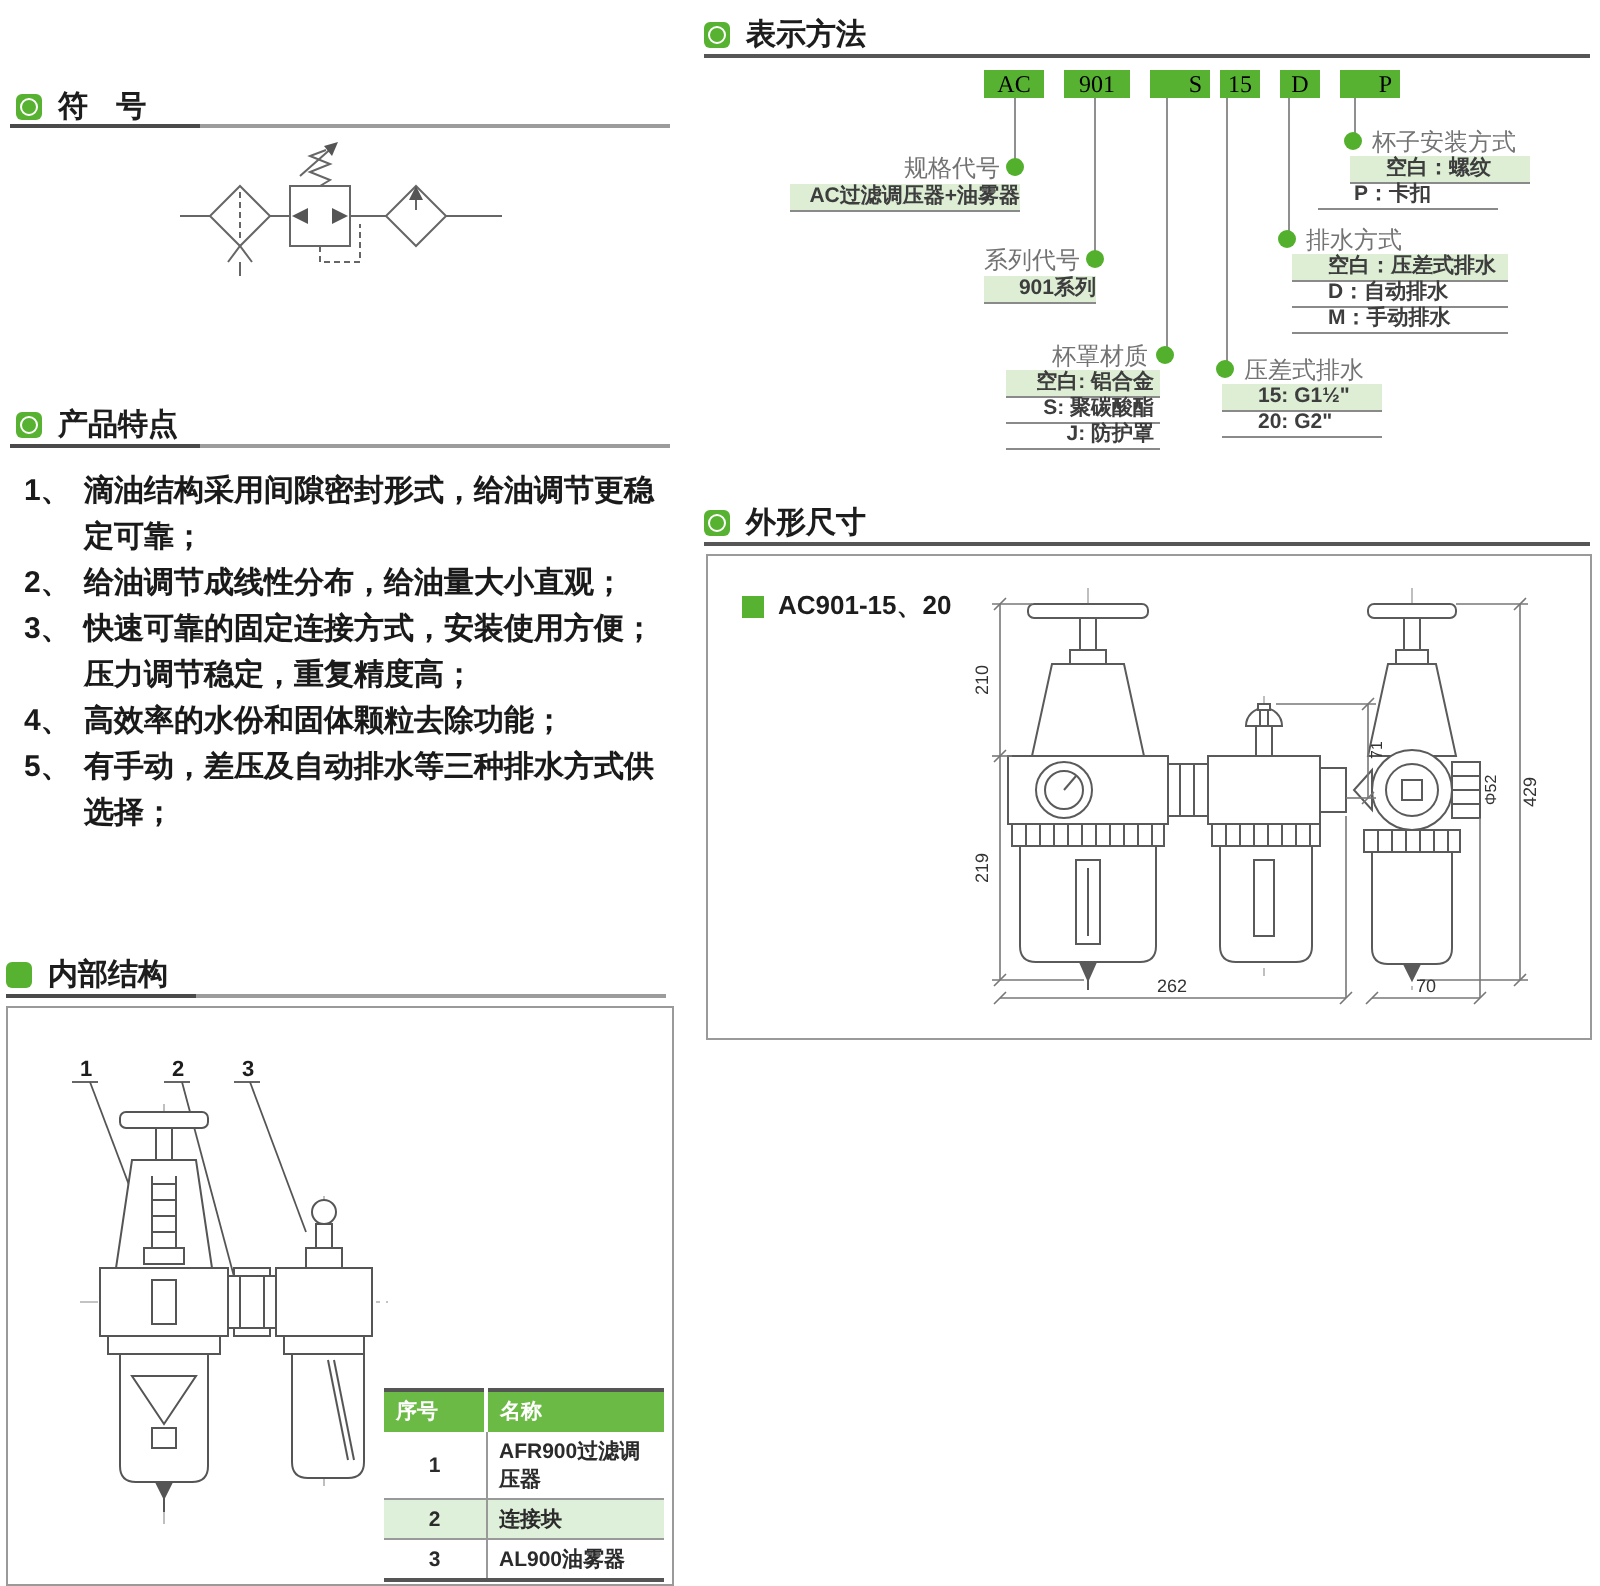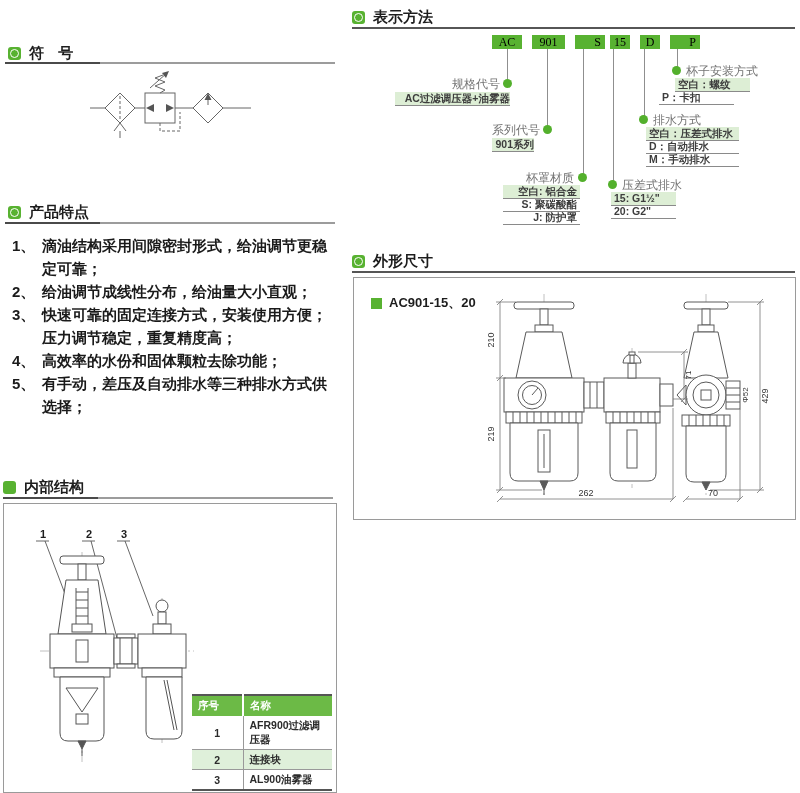--- a/index.html
+++ b/index.html
@@ -31,21 +31,21 @@
   .codebox.ra{text-align:right;padding-right:4px;box-sizing:border-box}
   .vline{position:absolute;width:1px;background:#8f8f8f;top:49px}
   .dot{position:absolute;width:9px;height:9px;border-radius:50%;background:#53b02c}
   .clabel{position:absolute;font-size:12px;font-weight:normal;color:#737373;
           line-height:14px;white-space:nowrap}
   .copt{position:absolute;height:13px;line-height:13px;font-size:10.5px;font-weight:bold;
         color:#3d3d3d;border-bottom:1px solid #8a8a8a;white-space:nowrap;box-sizing:content-box}
   .copt.hl{background:#ddeed5}
   .copt.ctr{text-align:right}
   .copt.rt{text-align:right;padding-right:3px}
-  .copt.lt{padding-left:3px}
+  .copt.lt{padding-left:18px}
   
   .modelrow{position:absolute;left:17px;top:16px;display:flex;align-items:center;gap:7px;
             font-size:13px;font-weight:bold;color:#1d1d1d}
   .sq{width:11px;height:11px;background:#58b231;flex:none}
   
   .itable{position:absolute;left:188px;top:190px;width:140px;border-collapse:collapse;
           font-size:10.5px;border-top:2px solid #555;border-bottom:2px solid #555}
   .itable th{background:#6cba46;color:#fff;font-weight:bold;text-align:left;
              padding:3px 6px;border-right:2px solid #fff}
   .itable th:last-child{border-right:none}
@@ -114,21 +114,21 @@
   <div class="dot" style="left:193px;top:125px"></div>
   <div class="dot" style="left:228px;top:173px"></div>
   <div class="dot" style="left:258px;top:180px"></div>
   <div class="dot" style="left:289px;top:115px"></div>
   <div class="dot" style="left:322px;top:66px"></div>
 
   <div class="clabel" style="right:300px;top:77px">规格代号</div>
   <div class="copt hl ctr" style="left:45px;top:92px;width:115px">AC过滤调压器+油雾器</div>
 
   <div class="clabel" style="right:260px;top:123px">系列代号</div>
-  <div class="copt hl ctr" style="left:142px;top:138px;width:42px">901系列</div>
+  <div class="copt hl ctr" style="left:142px;top:138px;width:56px">901系列</div>
 
   <div class="clabel" style="right:226px;top:171px">杯罩材质</div>
   <div class="copt hl rt" style="left:153px;top:185px;width:74px">空白: 铝合金</div>
   <div class="copt rt" style="left:153px;top:198px;width:74px">S: 聚碳酸酯</div>
   <div class="copt rt" style="left:153px;top:211px;width:74px">J: 防护罩</div>
 
   <div class="clabel" style="left:336px;top:64px">杯子安装方式</div>
   <div class="copt hl lt" style="left:325px;top:78px;width:72px">空白：螺纹</div>
   <div class="copt lt" style="left:309px;top:91px;width:72px">P：卡扣</div>
 

